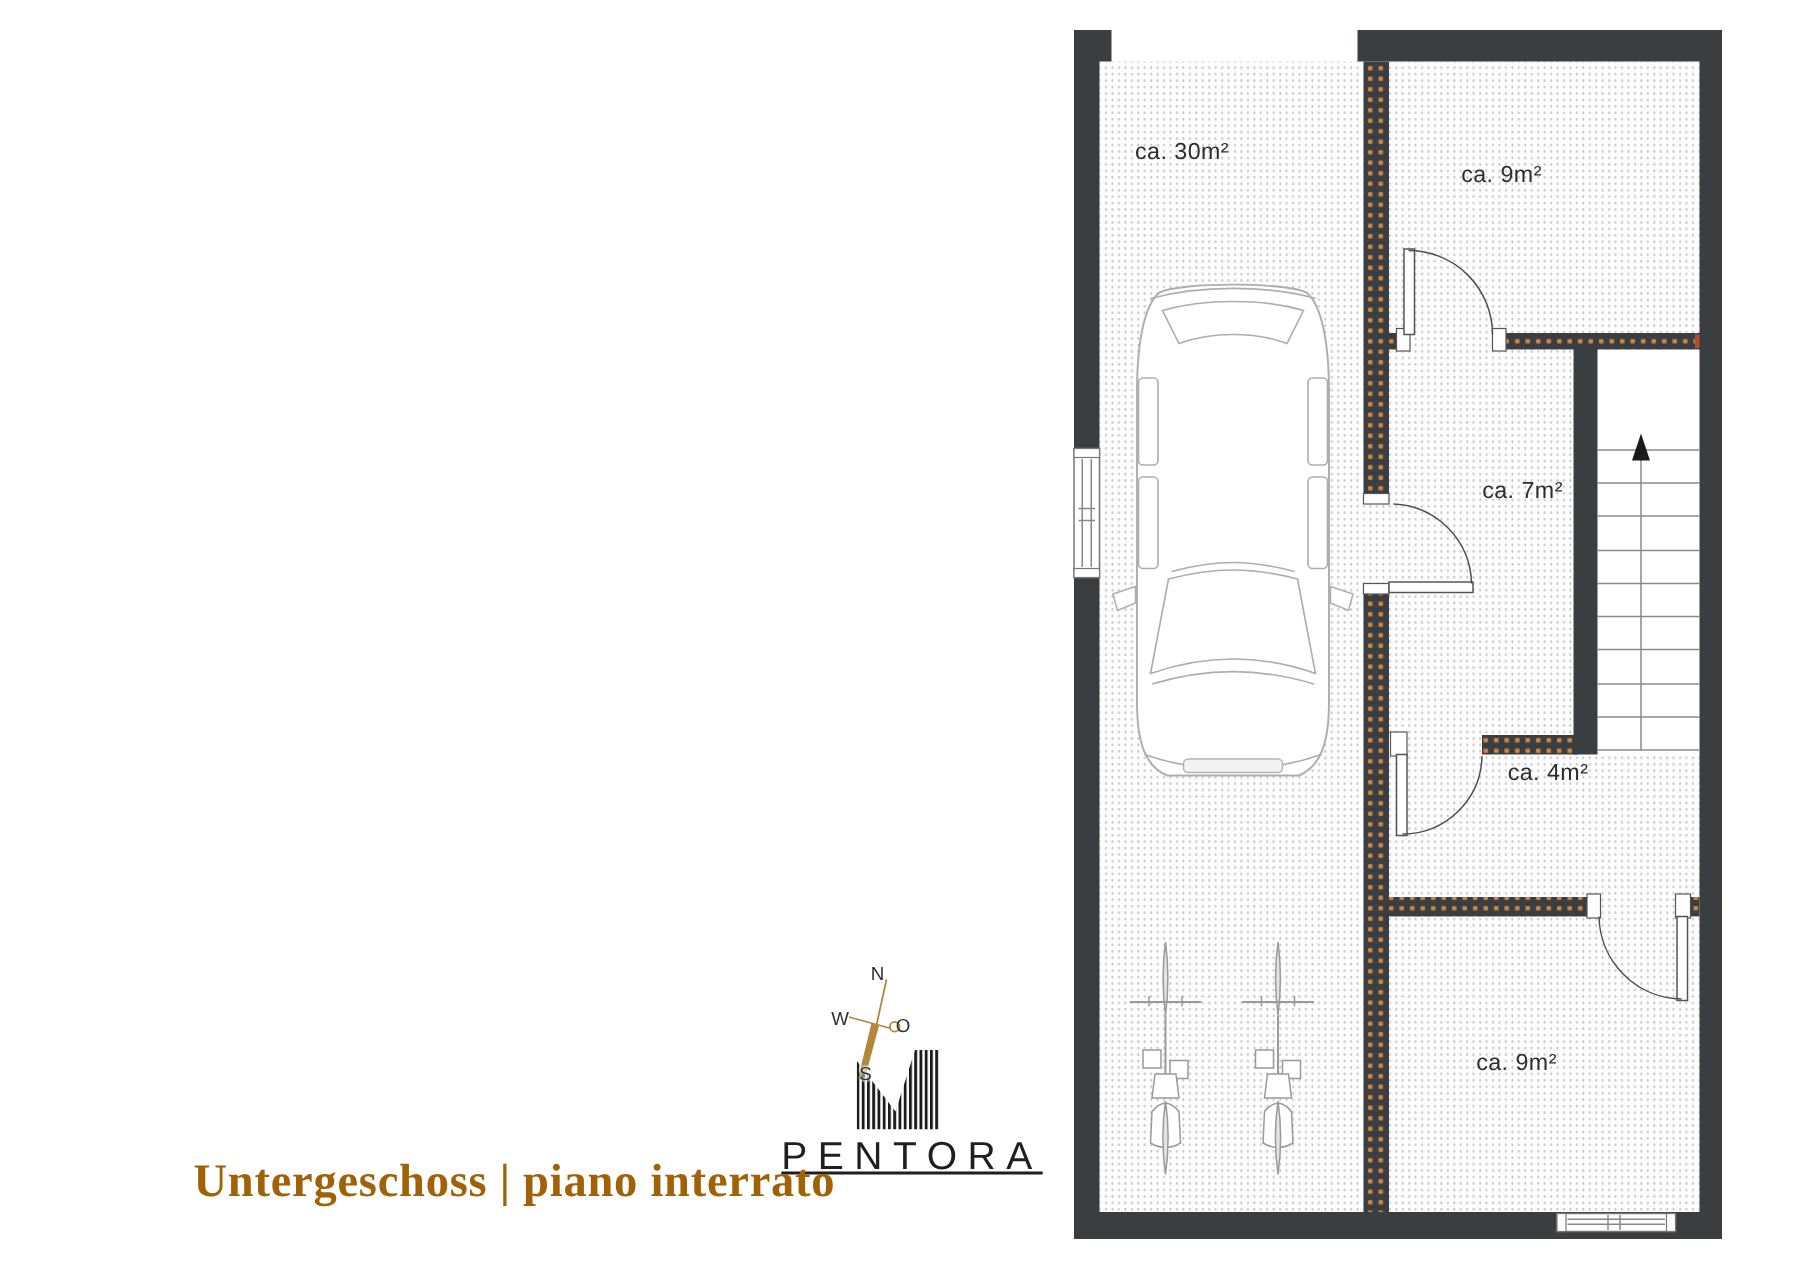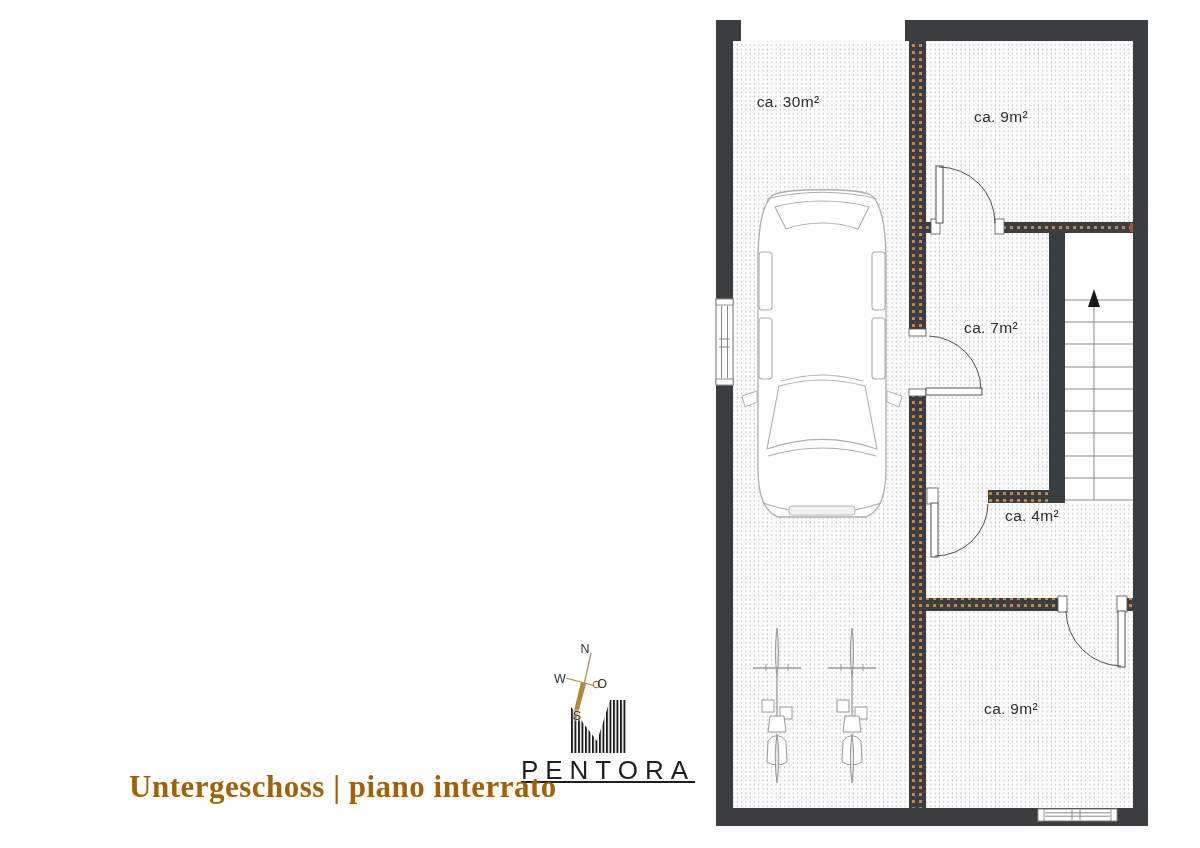--- a/index.html
+++ b/index.html
@@ -192,21 +192,21 @@
   </g>
 
   <g>
     <rect x="571" y="698" width="56" height="56" fill="url(#barcode)" clip-path="url(#logoClip)"></rect>
   </g>
 </svg>
 
 <div class="overlay">
   <div class="room-label" style="left:788px;top:102px;">ca. 30m²</div>
   <div class="room-label" style="left:1001px;top:117px;">ca. 9m²</div>
-  <div class="room-label" style="left:991px;top:328px;">ca. 7m²</div>
+  <div class="room-label" style="left:1015px;top:328px;">ca. 7m²</div>
   <div class="room-label" style="left:1032px;top:516px;">ca. 4m²</div>
   <div class="room-label" style="left:1011px;top:709px;">ca. 9m²</div>
 
   <div class="compass-letter" style="left:585px;top:649px;">N</div>
   <div class="compass-letter" style="left:560px;top:679px;">W</div>
   <div class="compass-letter" style="left:602px;top:684px;">O</div>
   <div class="compass-letter halo" style="left:577px;top:716px;">S</div>
 
   <div class="wordmark">PENTORA</div>
 

